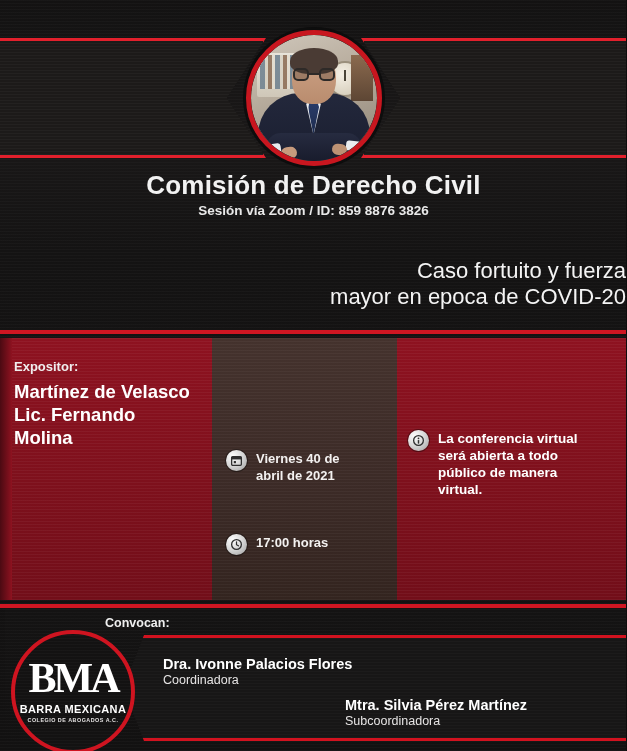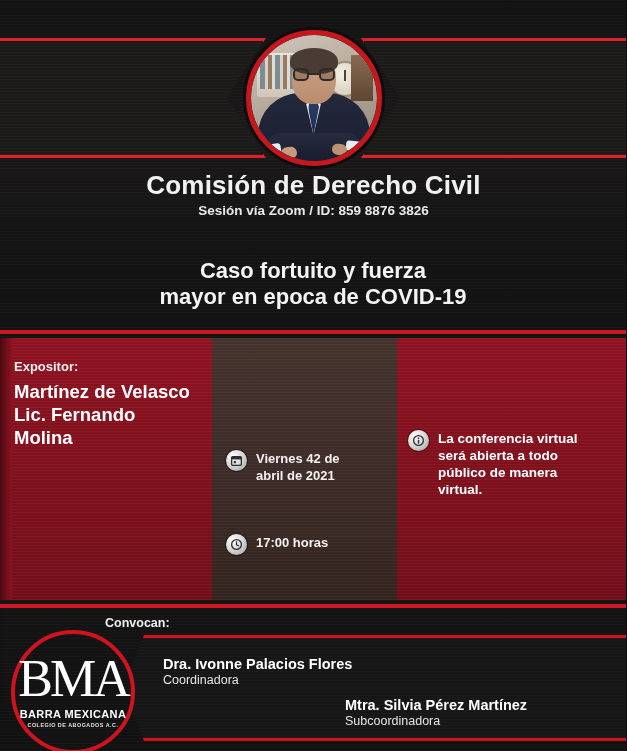--- a/index.html
+++ b/index.html
@@ -84,22 +84,22 @@
     position:absolute;left:0;right:0;top:170px;text-align:center;
     color:#f2f2f2;font-size:26px;font-weight:bold;letter-spacing:.2px;
   }
   .session-line{
     position:absolute;left:0;right:0;top:203px;text-align:center;
     color:#e9e9e9;font-size:13.5px;font-weight:bold;
   }
 
   
   .topic{
-    position:absolute;left:0;right:0;top:258px;text-align:center;
-    color:#f4f4f4;font-size:22px;font-weight:bold;line-height:1.18;
+    position:absolute;left:0;right:0;top:258px;text-align:right;
+    color:#f4f4f4;font-size:22px;font-weight:normal;line-height:1.18;
   }
 
   
   .divider-top{position:absolute;left:0;top:330px;width:627px;height:4px;background:#cf1622;}
   .divider-bottom{position:absolute;left:0;top:604px;width:627px;height:4px;background:#cf1622;}
 
   
   .body-red{
     position:absolute;left:0;top:338px;width:627px;height:262px;
     background:
@@ -160,21 +160,21 @@
   }
   .bma-logo{
     position:absolute;left:6px;top:22px;width:124px;height:124px;
     border-radius:50%;border:4px solid #cf1420;box-sizing:border-box;
     background:
       repeating-linear-gradient(0deg, rgba(255,255,255,0.022) 0px, rgba(255,255,255,0.022) 1px, rgba(0,0,0,0) 1px, rgba(0,0,0,0) 3px),
       #131212;
     display:flex;flex-direction:column;align-items:center;justify-content:center;
     z-index:5;
   }
-  .bma-mark{color:#ffffff;font-family:"Liberation Serif", serif;font-size:52px;font-weight:normal;line-height:.95;letter-spacing:-3px;margin-top:-2px;}
+  .bma-mark{color:#ffffff;font-family:"Liberation Serif", serif;font-size:42px;font-weight:bold;line-height:.95;letter-spacing:-3px;margin-top:-2px;}
   .bma-name{color:#ffffff;font-size:11px;font-weight:bold;letter-spacing:.4px;margin-top:4px;}
   .bma-sub{color:#e4e2e2;font-size:5.4px;font-weight:bold;letter-spacing:.5px;margin-top:2px;}
 
   .person-a{position:absolute;left:158px;top:48px;}
   .person-b{position:absolute;left:340px;top:89px;}
   .person-name{color:#ffffff;font-size:14.5px;font-weight:bold;}
   .person-role{color:#e6e4e4;font-size:12.5px;margin-top:1px;}
 </style>
 </head>
 <body>
@@ -211,21 +211,21 @@
           </div>
       </div>
     </div>
 
     <div class="commission-title">Comisión de Derecho Civil</div>
     <div class="session-line">Sesión vía Zoom / ID: 859 8876 3826</div>
   </div>
 
   <div class="topic">
     <div>Caso fortuito y fuerza</div>
-    <div>mayor en epoca de COVID-19</div>
+    <div>mayor en epoca de COVID-20</div>
   </div>
 
   <div class="divider-top"></div>
 
   <div class="body-red">
     <div class="center-col"></div>
 
     <div class="expositor-block">
       <div class="expositor-label">Expositor:</div>
       <div class="expositor-name">
@@ -240,21 +240,21 @@
 
       <div class="info-item i2">
         <span class="badge">
           <svg width="13" height="13" viewBox="0 0 24 24">
               <rect x="3" y="5" width="18" height="16" rx="2" fill="none" stroke="#2f2f2f" stroke-width="2.4"></rect>
               <rect x="3" y="5" width="18" height="5" fill="#2f2f2f"></rect>
               <rect x="7" y="13" width="4" height="4" fill="#2f2f2f"></rect>
             </svg>
         </span>
         <span class="info-text">
-          <span>Viernes 42 de</span><br>
+          <span>Viernes 40 de</span><br>
           <span>abril de 2021</span>
         </span>
       </div>
 
       <div class="info-item i3">
         <span class="badge">
           <svg width="13" height="13" viewBox="0 0 24 24">
               <circle cx="12" cy="12" r="9" fill="none" stroke="#2f2f2f" stroke-width="2.4"></circle>
               <path d="M12 7v5.5l3.5 2" fill="none" stroke="#2f2f2f" stroke-width="2.2" stroke-linecap="round"></path>
             </svg>

